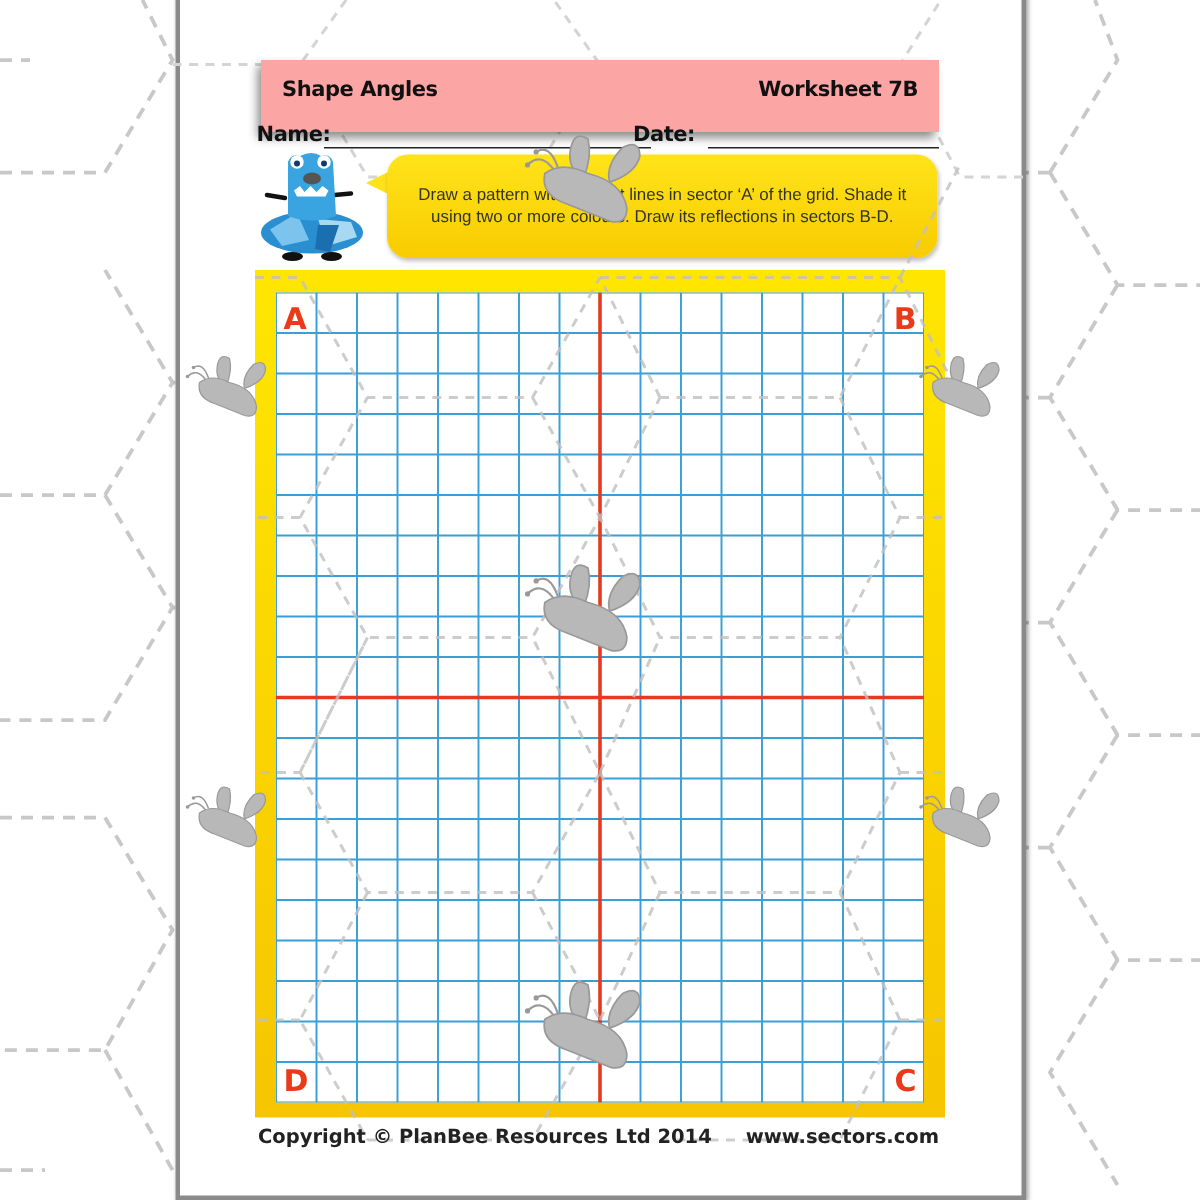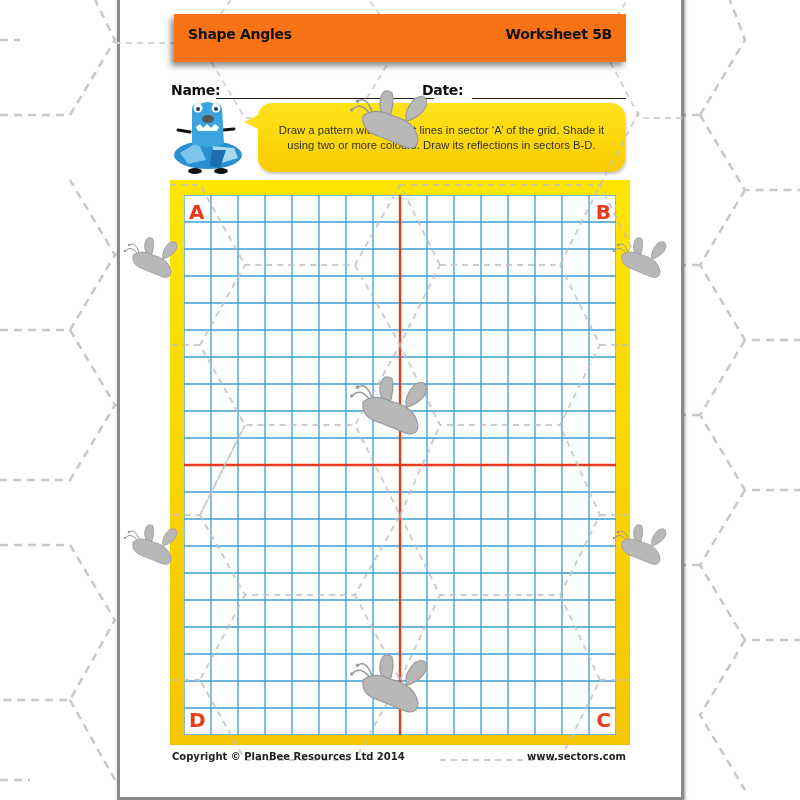--- a/index.html
+++ b/index.html
@@ -1,30 +1,30 @@
 <!DOCTYPE html>
 <html><head>
 <meta charset="utf-8">
 <style>
   html, body { margin:0; padding:0; }
   body { width:800px; height:800px; position:relative; overflow:hidden; background:#ffffff; font-family:"Liberation Sans", sans-serif; }
   #bg { position:absolute; left:0; top:0; width:800px; height:800px; }
   .page { position:absolute; left:117px; top:-4px; width:561px; height:798px; background:#fff; border:3px solid #8a8a8a; box-shadow:1px 1px 3px rgba(0,0,0,0.4); }
-  .hdr { position:absolute; left:174px; top:14px; width:452px; height:48px; background:#f97316; box-shadow:-3px 4px 6px rgba(0,0,0,0.45); }
+  .hdr { position:absolute; left:174px; top:40px; width:452px; height:48px; background:#fca5a5; box-shadow:-3px 4px 6px rgba(0,0,0,0.45); }
   .hdr-title { position:absolute; left:14px; top:12px; font-family:"DejaVu Sans", sans-serif; font-weight:bold; font-size:14px; color:#111; letter-spacing:-0.3px; }
   .hdr-ws { position:absolute; right:14px; top:12px; font-family:"DejaVu Sans", sans-serif; font-weight:bold; font-size:14px; color:#111; letter-spacing:-0.3px; }
   .lbl { position:absolute; font-family:"DejaVu Sans", sans-serif; font-weight:bold; font-size:14px; color:#111; letter-spacing:-0.3px; }
   .line { position:absolute; height:0; border-top:1.5px solid #222; }
   .bubble { position:absolute; left:258px; top:103px; width:367px; height:69px; border-radius:14px; background:linear-gradient(#ffe31a, #f8cc00); box-shadow:1px 2px 3px rgba(0,0,0,0.25); }
   .bubble-tail { position:absolute; left:244px; top:114px; width:0; height:0; border-top:8px solid transparent; border-bottom:8px solid transparent; border-right:16px solid #ffe31a; }
   .bubble-text { position:absolute; left:0; right:0; top:20px; text-align:center; font-size:11.3px; line-height:15px; color:#333; }
   .frame { position:absolute; left:170px; top:180px; width:460px; height:565px; background:linear-gradient(#ffe600, #f6c500); }
   .grid { position:absolute; left:184px; top:195px; width:432px; height:540px; background:#fff; }
   .corner { position:absolute; font-family:"DejaVu Sans", sans-serif; font-weight:bold; font-size:20px; color:#ea3a1a; }
-  .footer { position:absolute; font-family:"DejaVu Sans", sans-serif; font-weight:bold; font-size:10px; color:#222; }
+  .footer { position:absolute; font-family:"DejaVu Sans", sans-serif; font-weight:bold; font-size:13px; color:#222; }
   .bee { position:absolute; }
 </style>
 </head>
 <body>
 
 <svg id="bg" viewBox="0 0 800 800">
   <g fill="none" stroke="#c8c8c8" stroke-width="2.5" stroke-dasharray="8 6">
     <path d="M0 115 H70 L115 40 L95 0"></path>
     <path d="M0 115 L-10 115"></path>
     <path d="M0 330 H70 L115 255 L70 180 M70 330 L115 405 L70 480 H0"></path>
@@ -42,21 +42,21 @@
 <div class="page"></div>
 
 <svg style="position:absolute;left:0;top:0;width:800px;height:800px;" viewBox="0 0 800 800">
   <g fill="none" stroke="#d4d4d4" stroke-width="2" stroke-dasharray="6 5">
     <path d="M115 43 H200 L245 -20 M200 43 L245 118 H355 L400 43 L355 -20 M400 43 H600 L640 -20 M600 43 L640 118 H682"></path>
   </g>
 </svg>
 
 <div class="hdr">
   <span class="hdr-title">Shape Angles</span>
-  <span class="hdr-ws">Worksheet 5B</span>
+  <span class="hdr-ws">Worksheet 7B</span>
 </div>
 
 <span class="lbl" style="left:171px;top:82px;text-align:right;">Name:</span>
 <div class="line" style="left:216px;top:98px;width:218px;"></div>
 <span class="lbl" style="left:422px;top:82px;">Date:</span>
 <div class="line" style="left:472px;top:98px;width:154px;"></div>
 
 <svg style="position:absolute;left:168px;top:98px;width:80px;height:78px;" viewBox="0 0 80 78">
   <line x1="10" y1="32" x2="22" y2="34" stroke="#111" stroke-width="3" stroke-linecap="round"></line>
   <line x1="55" y1="32" x2="66" y2="31" stroke="#111" stroke-width="3" stroke-linecap="round"></line>

